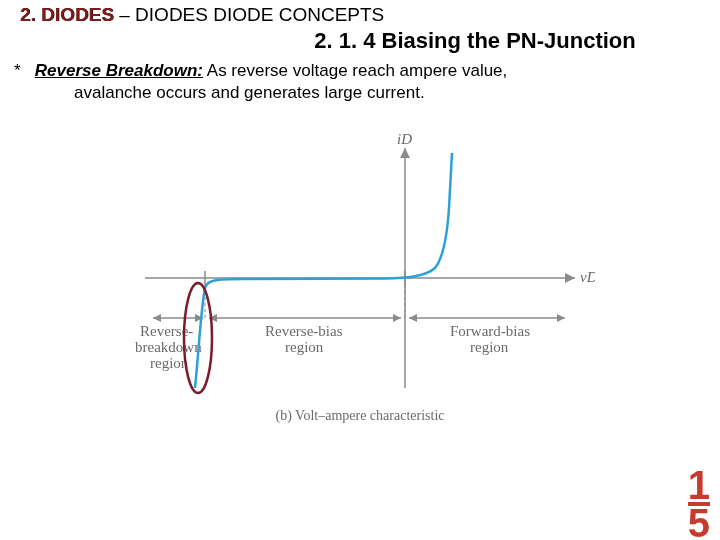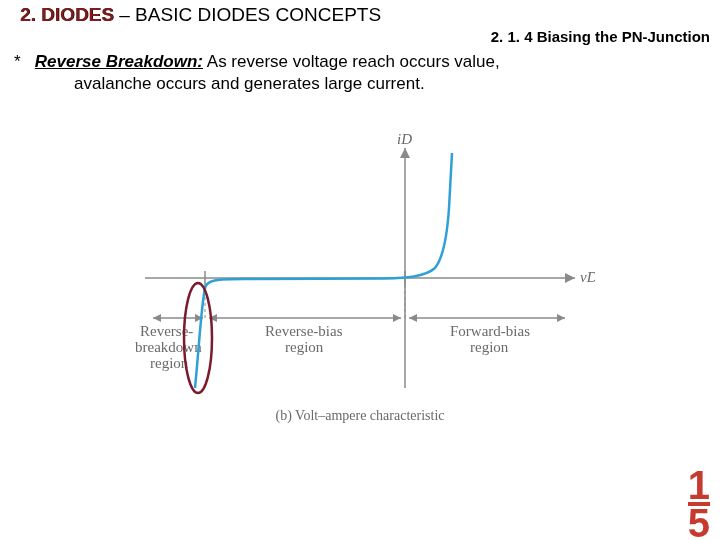--- a/index.html
+++ b/index.html
@@ -1,19 +1,19 @@
 <!DOCTYPE html>
 <html><head>
 <meta charset="utf-8">
 <style>
   html,body{margin:0;padding:0;width:720px;height:540px;background:#fff;font-family:Arial,Helvetica,sans-serif;color:#000;position:relative;overflow:hidden}
   .header{padding:4px 10px 0 20px}
   .title-line{font-size:19px}
   .chapter{font-weight:bold;color:#7f1d1d;text-shadow:0.5px 0 #000}
-  .subtitle{font-size:15px;font-weight:bold;text-align:right;margin-left:220px;margin-top:2px}
+  .subtitle{font-size:22px;font-weight:bold;text-align:center;margin-left:220px;margin-top:2px}
   .body-text{padding:6px 20px 0 14px;font-size:17px;line-height:1.3}
   .star{color:#000}
   .rb{font-weight:bold;font-style:italic;text-decoration:underline}
   .indent{margin-left:60px}
   .chart-wrap{position:absolute;left:125px;top:128px;width:470px;height:300px}
   .chart-wrap svg{width:100%;height:100%}
   .axis{stroke:#8a8a8a;stroke-width:1.5}
   .arrow{fill:#8a8a8a}
   .curve{stroke:#2ea0d6;stroke-width:2.5;fill:none}
   .tick{stroke:#8a8a8a;stroke-width:1.5}
@@ -23,29 +23,29 @@
   .lbl-i{font-style:italic}
   .cap{font-family:'Times New Roman',serif;font-size:14px;fill:#6a6a6a;text-anchor:middle}
   .pagenum{position:absolute;right:10px;bottom:0;font-family:'Comic Sans MS','Arial Black',sans-serif;font-size:40px;font-weight:bold;color:#c63b2e;line-height:0.85;text-align:center}
   .pagenum .d2{border-top:4px solid #c63b2e;padding-top:0}
 </style>
 </head>
 <body>
 
 <div class="header">
   <div class="title-line">
-    <span class="chapter">2. DIODES</span><span> – BASIC DIODES CONCEPTS</span>
+    <span class="chapter">2. DIODES</span><span> – DIODES DIODE CONCEPTS</span>
   </div>
   <div class="subtitle">2. 1. 4 Biasing  the PN-Junction</div>
 </div>
 
 <div class="body-text">
   <span class="star">*</span>
   <span>&nbsp;</span>
-  <span class="rb">Reverse Breakdown:</span><span> As reverse voltage reach occurs value,</span>
+  <span class="rb">Reverse Breakdown:</span><span> As reverse voltage reach ampere value,</span>
   <div class="indent">avalanche occurs and generates large current.</div>
 </div>
 
 <div class="chart-wrap">
 <svg viewBox="0 0 470 300">
 
   <line class="axis" x1="20" y1="150" x2="450" y2="150"></line>
   <polygon class="arrow" points="450,150 440,145 440,155"></polygon>
 
   <line class="axis" x1="280" y1="20" x2="280" y2="260"></line>

